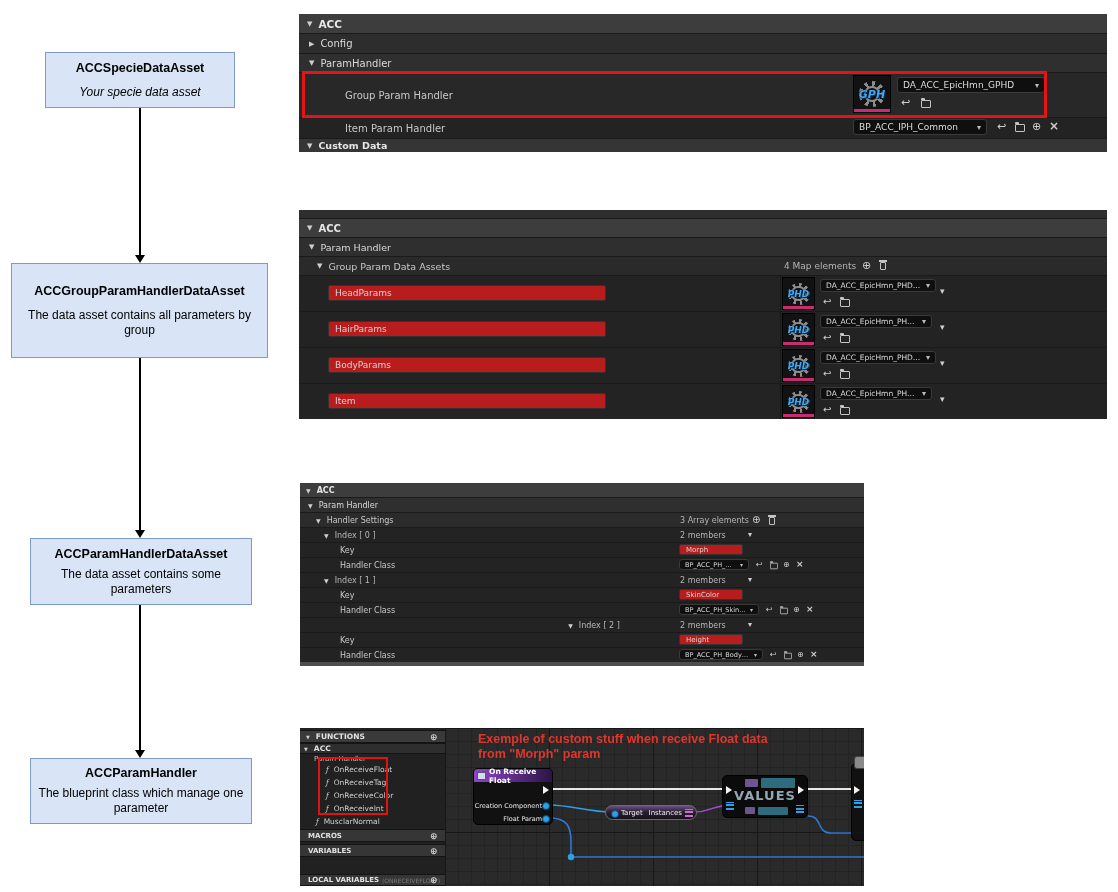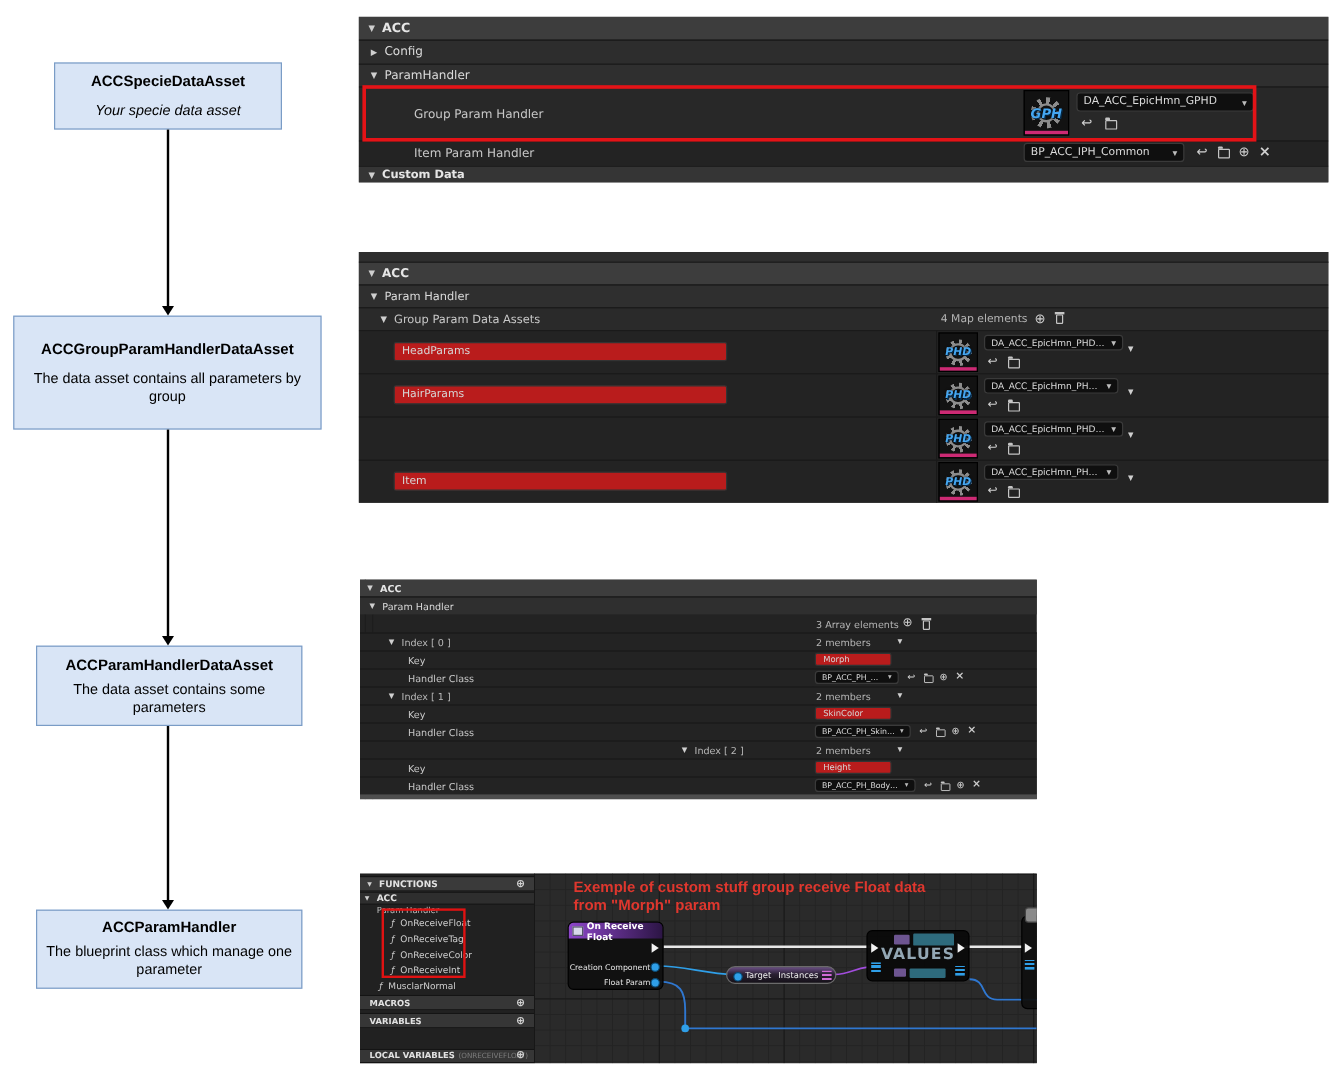--- a/index.html
+++ b/index.html
@@ -187,20 +187,21 @@
     <span class="ic-trash" style="position:absolute;left:580px;top:50px;"></span>
 
     <div class="urow row2" style="top:65px;height:36px;"></div>
     <div class="urow row2" style="top:101px;height:36px;"></div>
     <div class="urow row2" style="top:137px;height:36px;"></div>
     <div class="urow row2" style="top:173px;height:36px;"></div>
     <div style="position:absolute;left:481px;top:65px;bottom:0;width:1px;background:#191919;"></div>
 
     <input class="tin" style="position: absolute; left: 29px; top: 75px; width: 278px; height: 16px; font-size: 9px;" value="HeadParams">
     <input class="tin" style="position: absolute; left: 29px; top: 111px; width: 278px; height: 16px; font-size: 9px;" value="HairParams">
+    <input class="tin" style="position: absolute; left: 29px; top: 147px; width: 278px; height: 16px; font-size: 9px;" value="BodyParams">
     <input class="tin" style="position: absolute; left: 29px; top: 183px; width: 278px; height: 16px; font-size: 9px;" value="Item">
 
     <div class="thumb" style="left:483px;top:67px;width:33px;height:33px;">
       <span class="gear" style="width:22px;height:22px;"></span>
       <span class="tl" style="font-size:9px;">PHD</span>
       <span class="stripe"></span>
     </div>
     <div class="dd" style="position:absolute;left:521px;top:69px;width:116px;height:13px;font-size:7.5px;">
       <span class="dv">DA_ACC_EpicHmn_PHD_Head</span>
       <span class="ch">▾</span>
@@ -252,20 +253,24 @@
   <div class="uep" style="left:300px;top:483px;width:564px;height:183px;font-size:8px;">
     <div style="position:absolute;left:4px;top:0;bottom:0;width:1px;background:#1d1d1d;"></div>
     <div style="position:absolute;left:10px;top:29px;bottom:0;width:1px;background:#1d1d1d;"></div>
     <div class="urow cat" style="top:0;height:14px;padding-left:6px;font-size:8px;border-top:none;">
       <span class="tri" style="font-size:6px;">▼</span>
       <span class="lbl">ACC</span>
     </div>
     <div class="urow subcat" style="top:14px;height:15px;padding-left:8px;font-size:8px;font-weight:normal;">
       <span class="tri" style="font-size:6px;">▼</span>
       <span class="lbl">Param Handler</span>
+    </div>
+    <div class="urow row" style="top:29px;height:15px;padding-left:16px;background:#2b2b2b;">
+      <span class="tri" style="font-size:6px;">▼</span>
+      <span class="lbl">Handler Settings</span>
     </div>
     <span class="cnt" style="position:absolute;left:380px;top:33px;">3 Array elements</span>
     <span class="ico" style="position:absolute;left:452px;top:31px;font-size:10px;">⊕</span>
     <span class="ic-trash" style="position:absolute;left:468px;top:32px;"></span>
     <div style="position:absolute;left:377px;top:44px;bottom:4px;width:1px;background:#191919;"></div>
 
     <div class="urow row2" style="top:44px;height:15px;padding-left:24px;color:#b8b8b8;">
       <span class="tri" style="font-size:6px;">▼</span>
       <span class="lbl">Index [ 0 ]</span>
     </div>
@@ -379,21 +384,21 @@
       <div class="sbar" style="top:146px;height:12px;padding-left:8px;font-size:7px;background:#363636;">
         <span>LOCAL VARIABLES</span>
         <span style="color:#7d7d7d;font-weight:normal;font-size:6px;margin-left:3px;">(ONRECEIVEFLOAT)</span>
         <span class="ico" style="position:absolute;left:130px;font-size:9px;">⊕</span>
       </div>
       <div class="sred" style="left:18px;top:29px;width:70px;height:58px;"></div>
     </div>
 
     <div class="bp-graph">
       <div class="anno" style="left:33px;top:4px;">
-        <div>Exemple of custom stuff group receive Float data</div>
+        <div>Exemple of custom stuff when receive Float data</div>
         <div>from "Morph" param</div>
       </div>
 
       <svg width="419" height="158" style="position:absolute;left:0;top:0;">
         <path d="M 108 61 L 281 61" stroke="#e8e8e8" stroke-width="2" fill="none"></path>
         <path d="M 359 61 L 407 61" stroke="#e8e8e8" stroke-width="2" fill="none"></path>
         <path d="M 104 77 C 125 77 145 84 166 84" stroke="#2f9fe8" stroke-width="1.4" fill="none"></path>
         <path d="M 250 84 C 264 84 266 79 278 78" stroke="#a24ddd" stroke-width="1.4" fill="none"></path>
         <path d="M 104 90 C 122 90 126 98 126 114 L 126 129 L 419 129" stroke="#2f77d0" stroke-width="1.6" fill="none"></path>
         <path d="M 363 88 C 378 88 371 105 386 105 L 419 105" stroke="#2f77d0" stroke-width="1.6" fill="none"></path>

